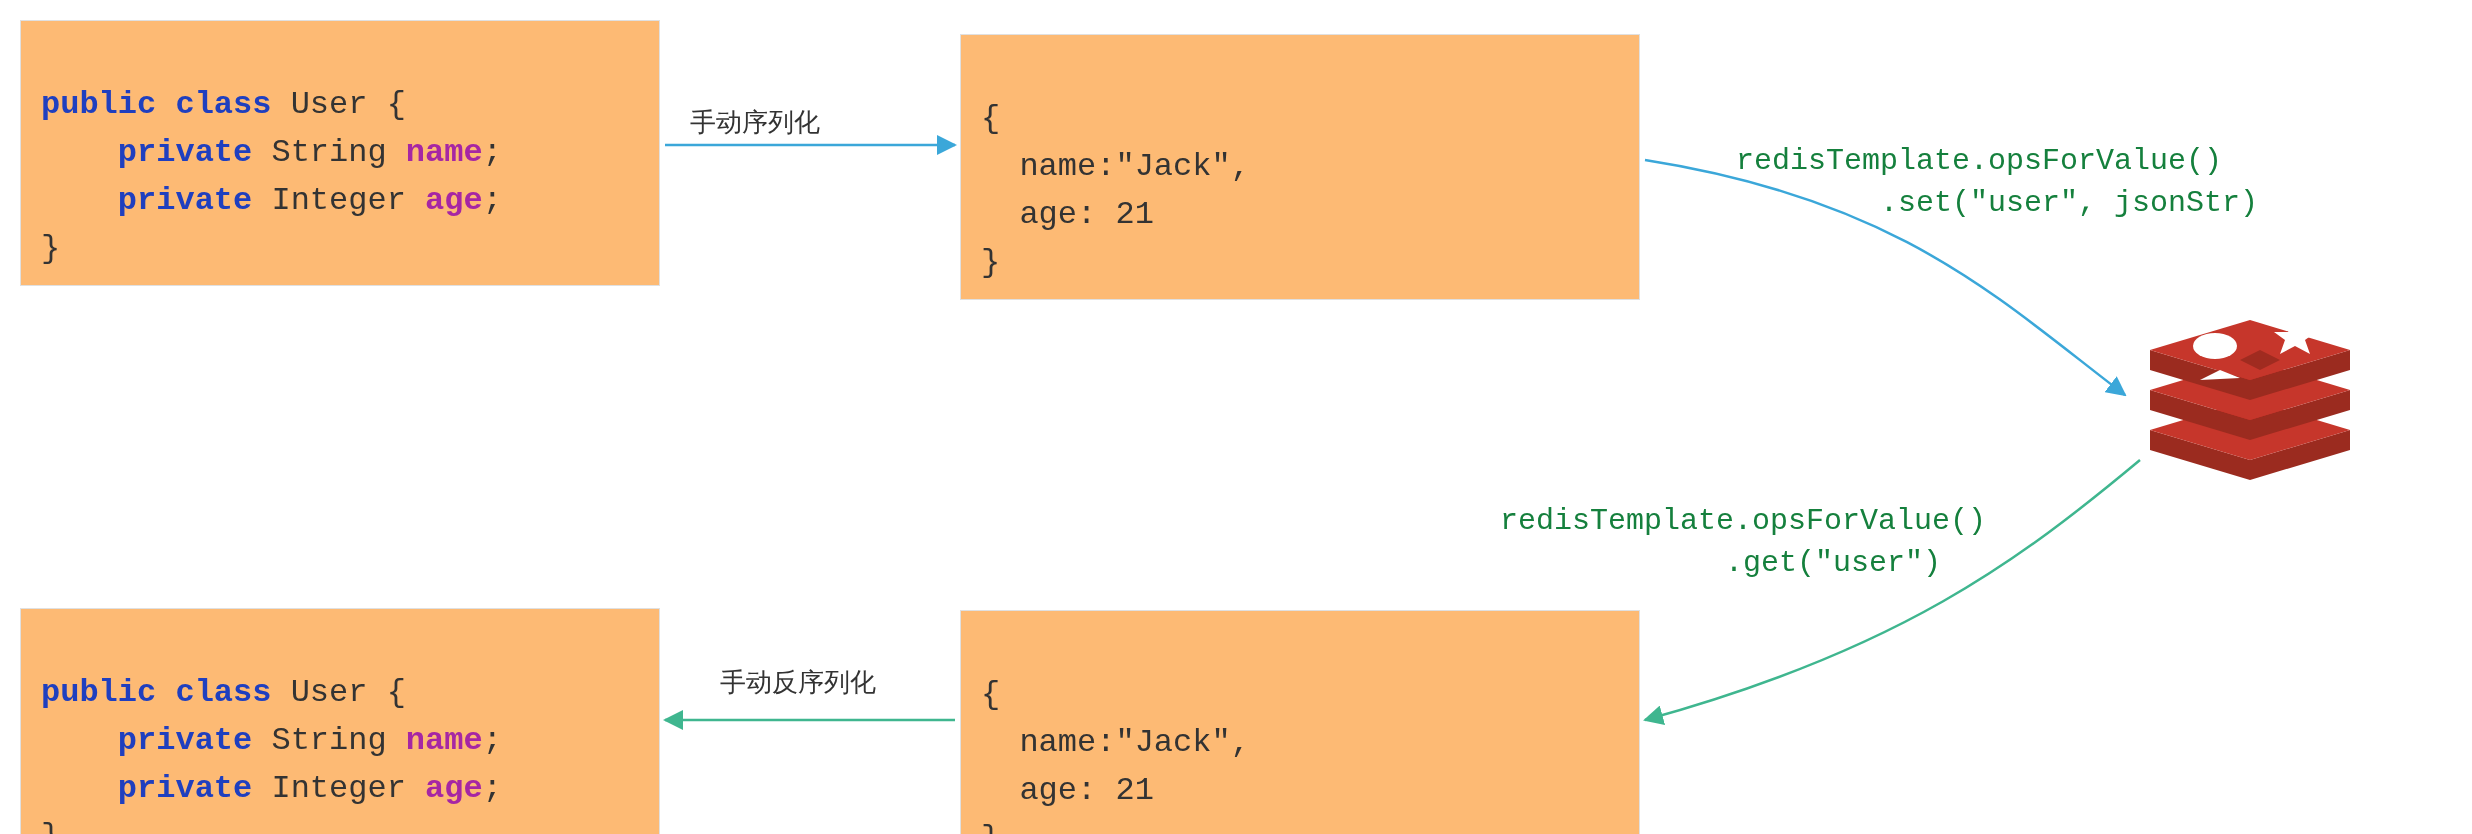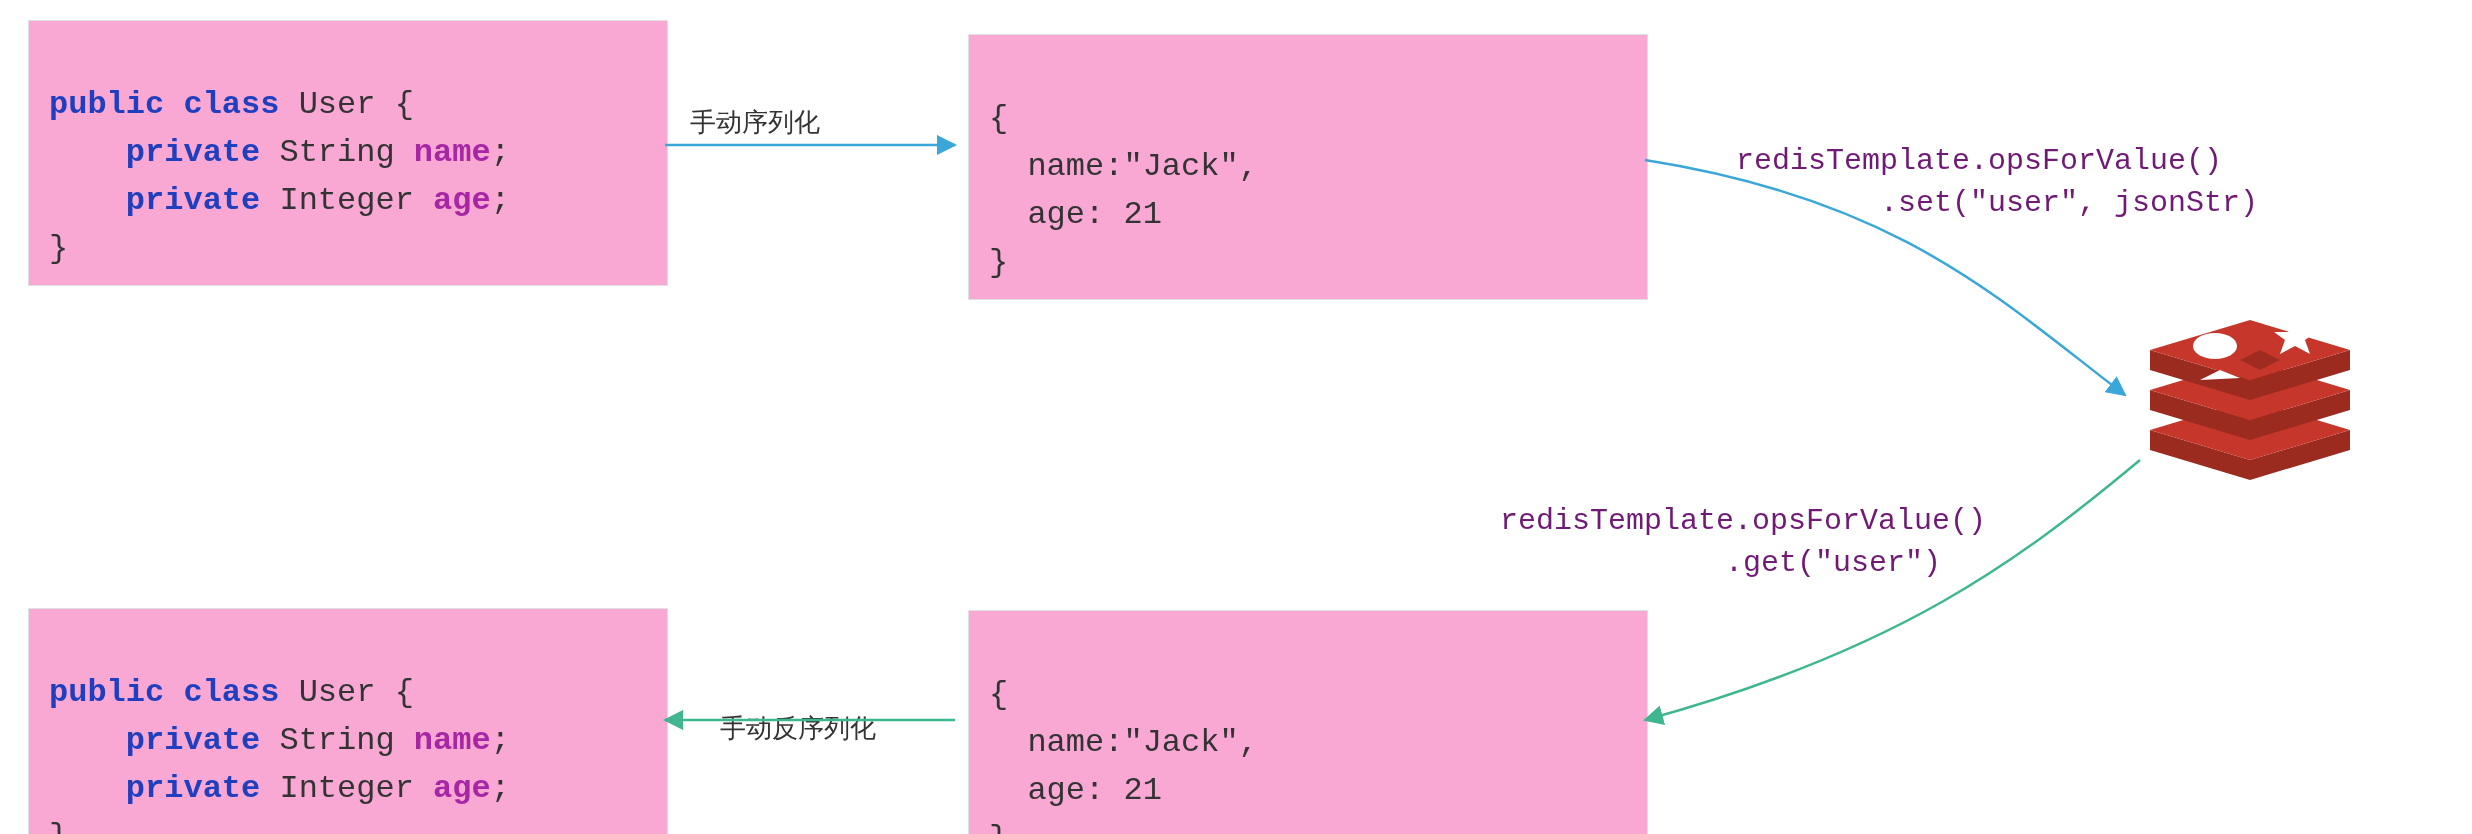--- a/index.html
+++ b/index.html
@@ -7,43 +7,42 @@
     margin: 0;
     padding: 0;
     width: 2472px;
     height: 834px;
     background: #ffffff;
     font-family: "Courier New", Consolas, monospace;
     position: relative;
   }
   .code-box {
     position: absolute;
-    background: #f9a8d4;
+    background: #fdba74;
     border: 1px solid #e0e0e0;
     padding: 12px 20px;
     font-size: 32px;
     line-height: 1.5;
     white-space: pre;
     color: #333;
-    margin-left: 8px;
   }
   .code-box .kw { color: #1f3fbf; font-weight: bold; }
   .code-box .type { color: #333; }
   .code-box .ident { color: #a626a4; font-weight: bold; }
   .json-content { color: #333; }
   .arrow-label {
     position: absolute;
     font-size: 26px;
     color: #333;
     font-family: sans-serif;
   }
   .code-label {
     position: absolute;
     font-size: 30px;
-    color: #701a75;
+    color: #15803d;
     font-family: "Courier New", monospace;
     white-space: pre;
     text-align: center;
     line-height: 1.4;
   }
   svg.arrows {
     position: absolute;
     top: 0;
     left: 0;
     width: 2472px;
@@ -81,21 +80,21 @@
 </div>
 
 <div class="code-box json-content" style="left:960px; top:610px; width:680px;">
 <span>{</span>
 <span>  name:"Jack",</span>
 <span>  age: 21</span>
 <span>}</span>
 </div>
 
 <div class="arrow-label" style="left:690px; top:105px;">手动序列化</div>
-<div class="arrow-label" style="left:720px; top:665px;margin-top:46px;">手动反序列化</div>
+<div class="arrow-label" style="left:720px; top:665px;">手动反序列化</div>
 <div class="code-label" style="left:1700px; top:140px;">redisTemplate.opsForValue()
           .set("user", jsonStr)</div>
 <div class="code-label" style="left:1500px; top:500px;">redisTemplate.opsForValue()
           .get("user")</div>
 
 <div class="redis-icon" style="left:2130px; top:260px;">
   <svg viewBox="0 0 240 240" width="240" height="240">
 
     <g>
       <polygon points="20,170 120,200 220,170 220,190 120,220 20,190" fill="#9b2b1f"></polygon>

